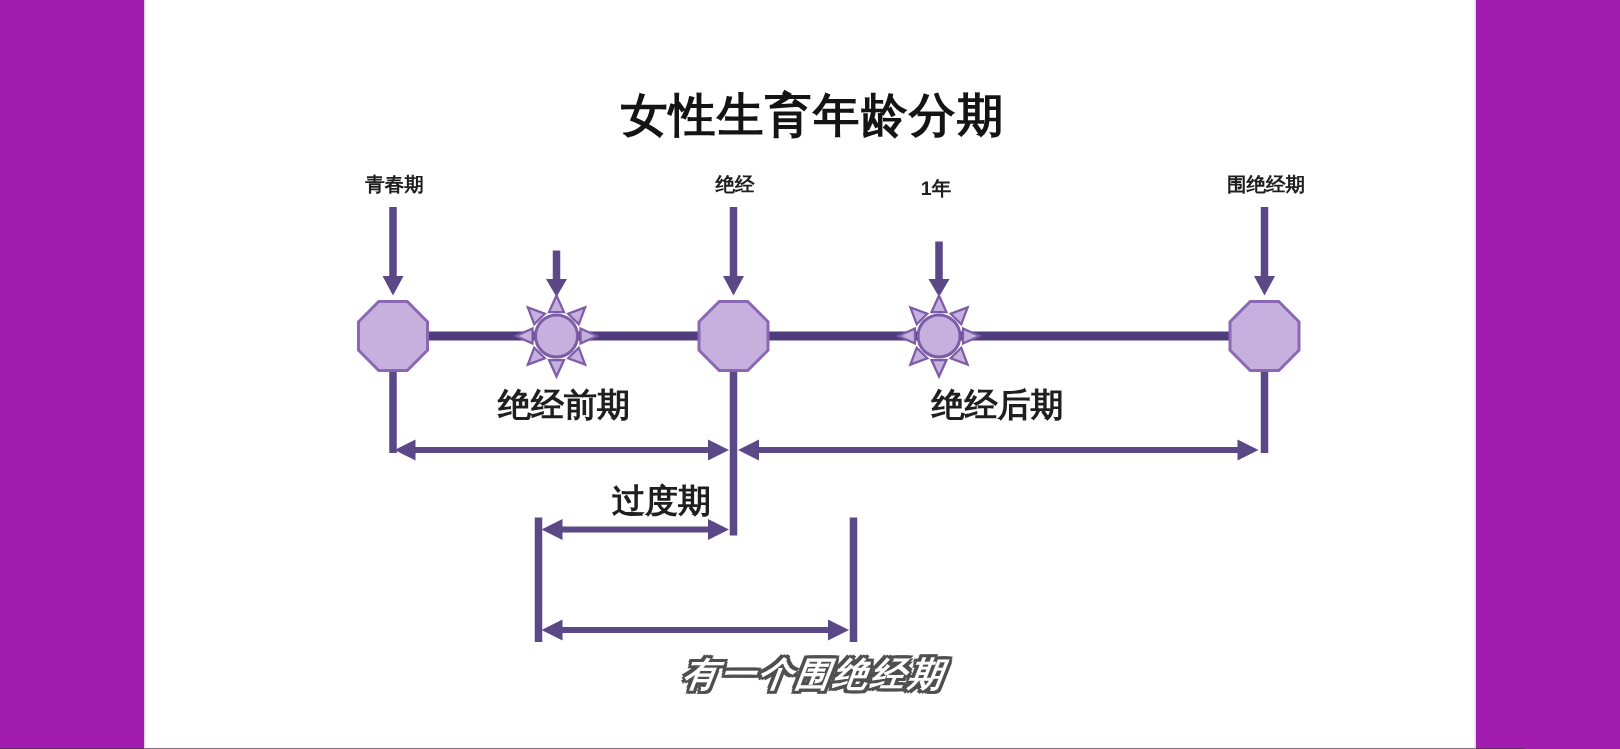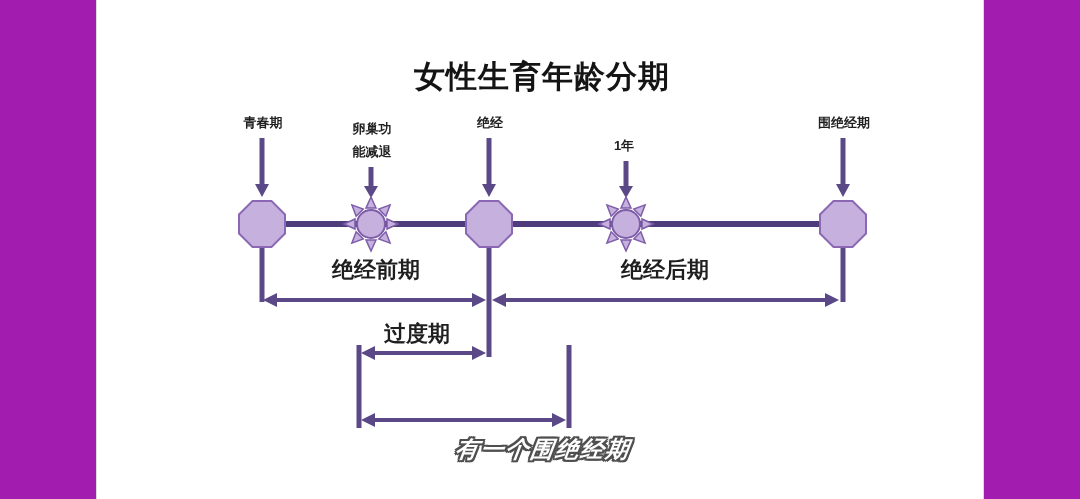--- a/index.html
+++ b/index.html
@@ -46,31 +46,27 @@
 </style>
 </head>
 <body>
 
 <div class="stage">
   <div class="canvas">
 
     <div class="page-title">女性生育年龄分期</div>
 
     <div class="mlabel" style="left:166px; top:111px;">青春期</div>
-    <div class="mlabel" style="left:275px; top:117px;">
-      <div>卵巢功</div>
-      <div>能减退</div>
-    </div>
     <div class="mlabel" style="left:393px; top:111px;">绝经</div>
-    <div class="mlabel" style="left:527px; top:134px;">1年</div>
+    <div class="mlabel" style="left:527px; top:114px;">1年</div>
     <div class="mlabel" style="left:747px; top:111px;">围绝经期</div>
 
     <div class="plabel" style="left:568px; top:255px;">绝经后期</div>
     <div class="plabel" style="left:279px; top:255px;">绝经前期</div>
-    <div class="plabel" style="left:320px; top:319px;">过度期</div>
+    <div class="plabel" style="left:344px; top:319px;">过度期</div>
 
     <div class="caption">有一个围绝经期</div>
   </div>
 
   <svg class="diagram" width="1080" height="499" viewBox="0 0 1080 499">
 
     <g fill="#5b4886" stroke="#5b4886">
       <line x1="262" y1="138" x2="262" y2="185" stroke-width="5"></line>
       <polygon points="255,184 269,184 262,197" stroke="none"></polygon>
     </g>

